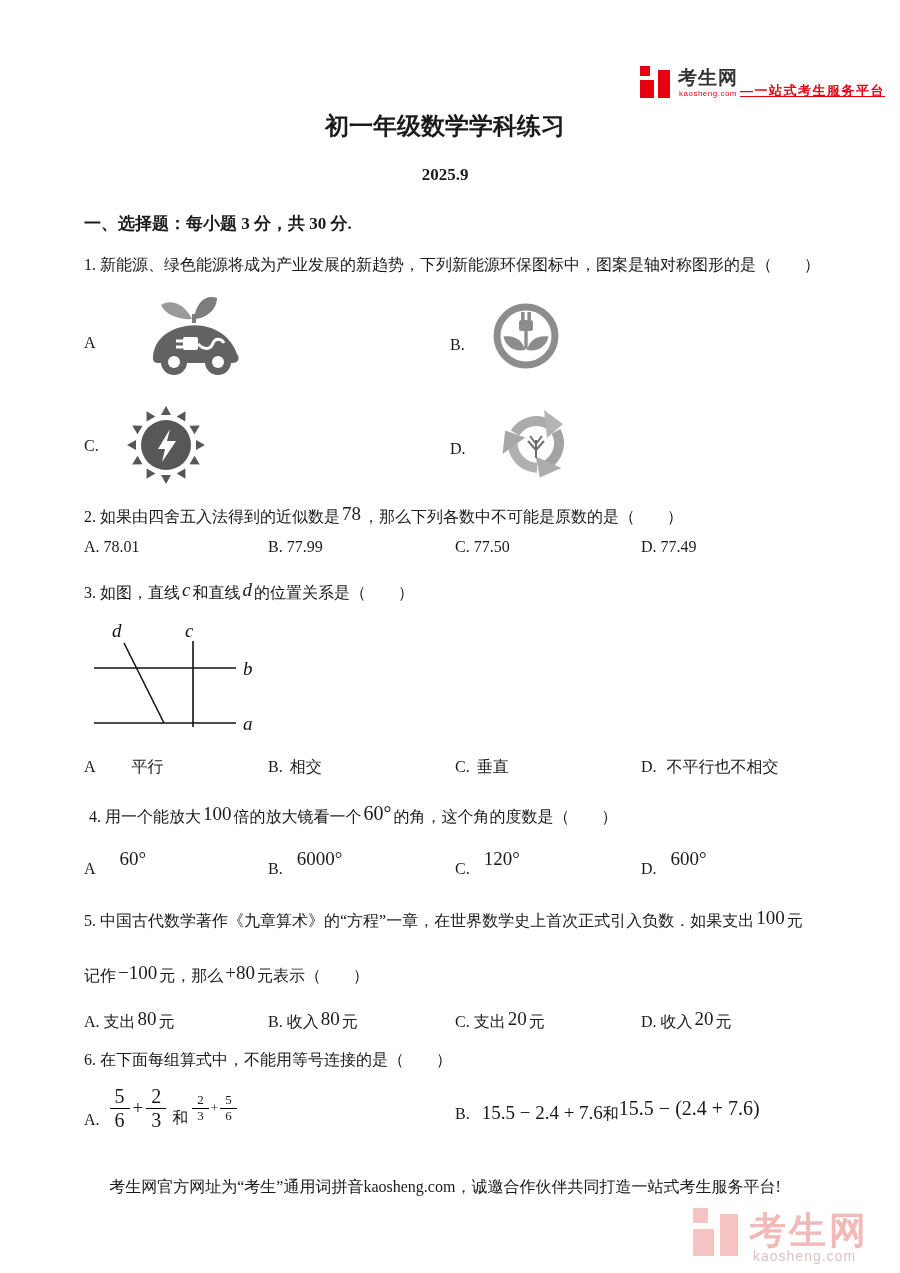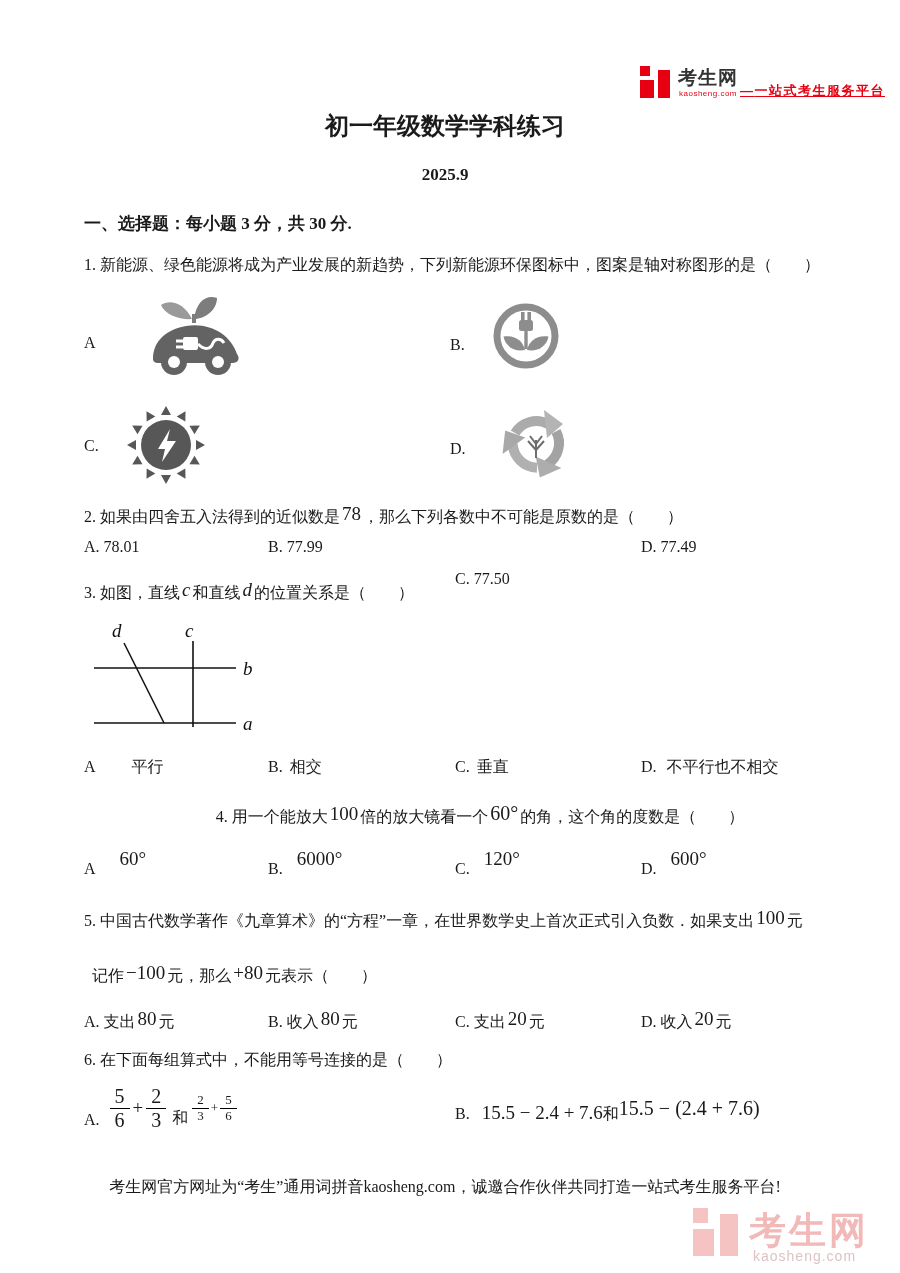--- a/index.html
+++ b/index.html
@@ -125,21 +125,21 @@
       <path d="M46,46 L40,38"></path>
         <path d="M46,46 L52,38"></path>
     </g>
   </svg>
 
   <div class="abs qtext" style="left:84px;top:502px;width:760px;">
     <span>2. 如果由四舍五入法得到的近似数是</span><span class="fnum">78</span><span>，那么下列各数中不可能是原数的是（　　）</span>
   </div>
   <div class="abs opt" style="left:84px;top:538px;text-align:center;">A. 78.01</div>
   <div class="abs opt" style="left:268px;top:538px;">B. 77.99</div>
-  <div class="abs opt" style="left:455px;top:538px;margin-top:32px;">C. 77.50</div>
+  <div class="abs opt" style="left:455px;top:538px;">C. 77.50</div>
   <div class="abs opt" style="left:641px;top:538px;">D. 77.49</div>
 
   <div class="abs qtext" style="left:84px;top:578px;width:760px;">
     <span>3. 如图，直线</span><i class="fnum">c</i><span>和直线</span><i class="fnum">d</i><span>的位置关系是（　　）</span>
   </div>
 
   <svg class="abs" style="left:88px;top:616px;" width="200" height="130" viewBox="0 0 200 130">
     <line x1="6" y1="52" x2="148" y2="52" stroke="#111" stroke-width="1.6"></line>
     <line x1="6" y1="107" x2="148" y2="107" stroke="#111" stroke-width="1.6"></line>
     <line x1="105" y1="25" x2="105" y2="111" stroke="#111" stroke-width="1.6"></line>
@@ -148,32 +148,32 @@
     <text x="97" y="21" font-size="19" fill="#111">c</text>
     <text x="155" y="59" font-size="19" fill="#111">b</text>
     <text x="155" y="114" font-size="19" fill="#111">a</text>
   </svg>
 
   <div class="abs opt" style="left:84px;top:757px;"><span>A</span><span style="margin-left:36px;">平行</span></div>
   <div class="abs opt" style="left:268px;top:757px;"><span>B.</span><span style="margin-left:7px;">相交</span></div>
   <div class="abs opt" style="left:455px;top:757px;"><span>C.</span><span style="margin-left:7px;">垂直</span></div>
   <div class="abs opt" style="left:641px;top:757px;"><span>D.</span><span style="margin-left:10px;">不平行也不相交</span></div>
 
-  <div class="abs qtext" style="left:100px;top:801px;width:760px;text-align:center;">
+  <div class="abs qtext" style="left:89px;top:801px;width:760px;">
     <span>4. 用一个能放大</span><span class="fnum">100</span><span>倍的放大镜看一个</span><span class="fnum" style="font-size:20px;">60°</span><span>的角，这个角的度数是（　　）</span>
   </div>
   <div class="abs" style="left:84px;top:857px;"><span class="optletter">A</span><span class="optval" style="margin-left:24px;">60°</span></div>
   <div class="abs" style="left:268px;top:857px;"><span class="optletter">B.</span><span class="optval">6000°</span></div>
   <div class="abs" style="left:455px;top:857px;"><span class="optletter">C.</span><span class="optval">120°</span></div>
   <div class="abs" style="left:641px;top:857px;"><span class="optletter">D.</span><span class="optval">600°</span></div>
 
   <div class="abs qtext" style="left:84px;top:906px;width:770px;">
     <span>5. 中国古代数学著作《九章算术》的“方程”一章，在世界数学史上首次正式引入负数．如果支出</span><span class="fnum">100</span><span>元</span>
   </div>
-  <div class="abs qtext" style="left:92px;top:961px;width:770px;">
+  <div class="abs qtext" style="left:84px;top:961px;width:770px;">
     <span>记作</span><span class="fnum">−100</span><span>元，那么</span><span class="fnum">+80</span><span>元表示（　　）</span>
   </div>
   <div class="abs opt" style="left:84px;top:1010px;"><span>A.</span> <span>支出</span><span class="fnum">80</span><span>元</span></div>
   <div class="abs opt" style="left:268px;top:1010px;"><span>B.</span> <span>收入</span><span class="fnum">80</span><span>元</span></div>
   <div class="abs opt" style="left:455px;top:1010px;"><span>C.</span> <span>支出</span><span class="fnum">20</span><span>元</span></div>
   <div class="abs opt" style="left:641px;top:1010px;"><span>D.</span> <span>收入</span><span class="fnum">20</span><span>元</span></div>
 
   <div class="abs qtext" style="left:84px;top:1048px;width:760px;">6. 在下面每组算式中，不能用等号连接的是（　　）</div>
 
   <div class="abs q6row" style="left:84px;top:1082px;height:52px;">

